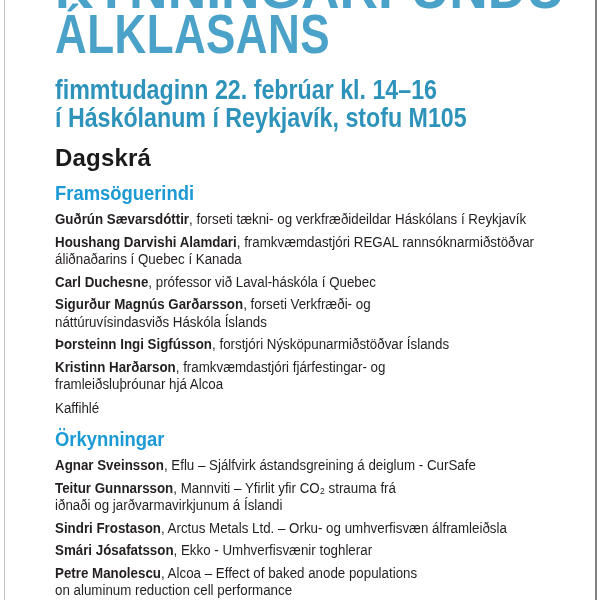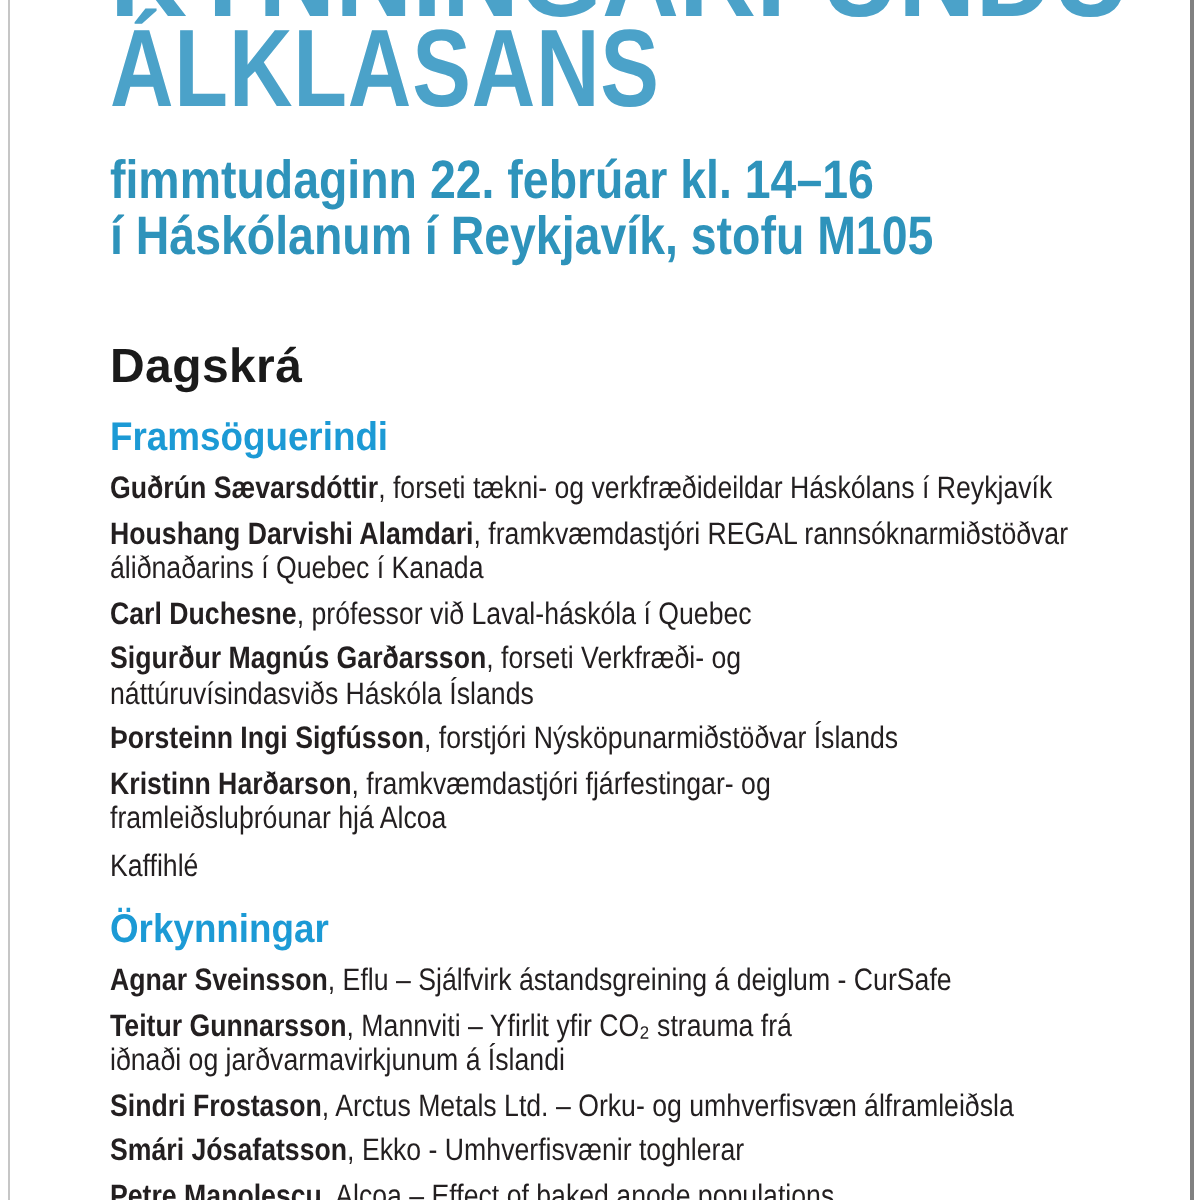--- a/index.html
+++ b/index.html
@@ -30,21 +30,21 @@
     margin:-2px 0 0 0;font-size:55px;line-height:55px;font-weight:700;
     color:var(--title_blue);letter-spacing:0.5px;white-space:pre;
     transform:scaleX(0.80);transform-origin:0 0;
   }
   .datetime{
     margin:14px 0 0 0;font-size:27px;line-height:28px;font-weight:700;
     color:var(--date_blue);white-space:pre;
     transform:scaleX(0.86);transform-origin:0 0;
   }
   h2.agenda{
-    margin:38px 0 0 0;font-size:24px;line-height:27px;font-weight:700;
+    margin:12px 0 0 0;font-size:24px;line-height:27px;font-weight:700;
     color:#1a1a1a;letter-spacing:0.2px;
   }
   h3.section{
     margin:11px 0 0 0;font-size:20px;line-height:22px;font-weight:700;
     color:var(--heading_blue);white-space:pre;
     transform:scaleX(0.92);transform-origin:0 0;
   }
   p.entry{
     margin:5px 0 0 0;font-size:15.5px;line-height:17.5px;font-weight:400;
     color:var(--text_black);white-space:pre;

